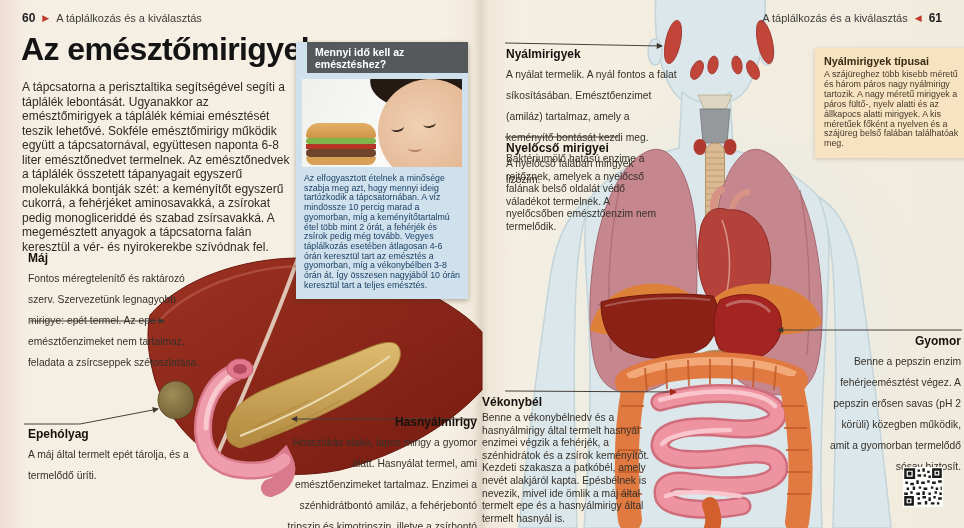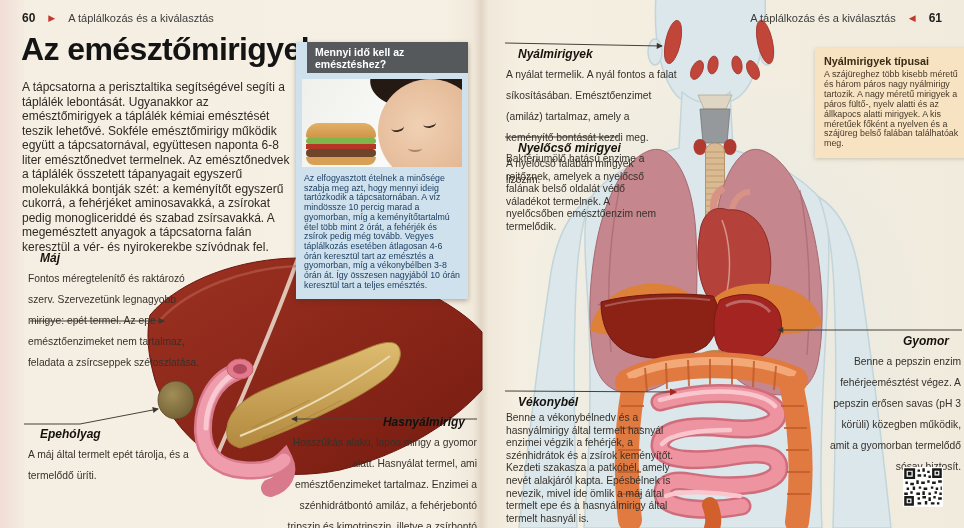--- a/index.html
+++ b/index.html
@@ -11,21 +11,21 @@
   .spread::before{content:"";position:absolute;inset:0;pointer-events:none;
     background:radial-gradient(ellipse 300px 380px at 720px 330px,rgba(203,224,232,.40),rgba(203,224,232,0) 70%);}
   .gutter{position:absolute;left:473px;top:0;width:16px;height:528px;pointer-events:none;
     background:linear-gradient(90deg,rgba(110,92,70,0),rgba(110,92,70,.12) 50%,rgba(110,92,70,0));}
   svg{position:absolute;display:block;}
   .torso-svg{left:470px;top:0;z-index:1;}
   .liver-svg{left:0;top:240px;z-index:1;}
   .pointer-lines{left:0;top:0;z-index:2;pointer-events:none;}
   .pointer-lines line{stroke:#47413a;stroke-width:1;}
 
-  .hdr{position:absolute;top:11px;z-index:3;display:flex;align-items:center;gap:13px;
+  .hdr{position:absolute;top:11px;z-index:3;display:flex;align-items:center;gap:7px;
        font-size:11px;color:#3c3c3c;text-align:right;}
   .hdr .pnum{font-size:12px;font-weight:bold;color:#1d1d1d;}
   .hdr .mark{color:var(--accent-red,#c0392b);font-size:9px;line-height:1;}
   .hdr-left{left:22px;}
   .hdr-right{right:22px;}
 
   .article-title{position:absolute;left:21px;top:31px;z-index:3;
     font-size:32px;font-weight:bold;letter-spacing:-0.6px;color:#141414;}
   .intro{position:absolute;left:22px;top:80px;width:272px;z-index:3;
     font-size:12px;line-height:14.5px;color:#2e2a25;}
@@ -48,28 +48,28 @@
   .burger{position:absolute;left:4px;bottom:2px;width:70px;}
   .burger div{width:100%;}
   .bun-top{height:15px;border-radius:34px 34px 6px 6px;background:linear-gradient(#e2b066,#cf9549);}
   .lettuce{height:6px;background:#7fb54b;border-radius:3px;}
   .tomato{height:5px;background:#b53527;}
   .patty{height:8px;background:#6e452a;border-radius:4px;}
   .bun-bot{height:8px;background:#d7a055;border-radius:0 0 8px 8px;}
   .ib-body{padding:1px 8px 9px;font-size:8.8px;line-height:9.7px;color:var(--infobox-text,#1c3f63);}
 
   .lbl{position:absolute;z-index:3;}
-  .lbl h4{margin:0 12px 3px;font-size:12px;font-weight:bold;color:#15110d;font-style:italic;}
+  .lbl h4{margin:0 0 3px;font-size:12px;font-weight:bold;color:#15110d;}
   .lbl p{margin:0;font-size:10.3px;line-height:21px;color:#35312b;}
   .lbl-maj{left:28px;top:251px;width:182px;}
   .lbl-epeholyag{left:28px;top:427px;width:165px;}
   .lbl-hasnyalmirigy{right:487px;top:415px;width:190px;text-align:right;}
   .lbl-nyalmirigyek{left:506px;top:47px;width:172px;}
   .lbl-nyelocso{left:506px;top:141px;width:152px;}
-  .lbl-vekonybel{left:506px;top:395px;width:180px;}
+  .lbl-vekonybel{left:482px;top:395px;width:180px;}
   .lbl-vekonybel p,.lbl-nyelocso p{line-height:12.6px;}
   .lbl-gyomor{right:3px;top:334px;width:140px;text-align:right;}
 
   .sidebar-box{position:absolute;left:815px;top:48px;width:143px;z-index:3;
     background:var(--sidebar-bg,#f7e3c1);padding:7px 9px 9px;box-shadow:0 1px 4px rgba(90,70,40,.25);}
   .sb-title{font-size:10.8px;font-weight:bold;color:#3a2a14;margin-bottom:3px;}
   .sb-body{font-size:8.9px;line-height:9.9px;color:#46392a;}
 
   .qr{position:absolute;left:903px;top:467px;width:40px;height:40px;z-index:3;}
 </style>
@@ -255,21 +255,21 @@
   <div class="lbl lbl-nyelocso">
     <h4>Nyelőcső mirigyei</h4>
     <p>A nyelőcső falában mirigyek rejtőznek, amelyek a nyelőcső falának belső oldalát védő váladékot termelnek. A nyelőcsőben emésztőenzim nem termelődik.</p>
   </div>
   <div class="lbl lbl-vekonybel">
     <h4>Vékonybél</h4>
     <p>Benne a vékonybélnedv és a hasnyálmirigy által termelt hasnyál enzimei végzik a fehérjék, a szénhidrátok és a zsírok keményítőt. Kezdeti szakasza a patkóbél, amely nevét alakjáról kapta. Epésbélnek is nevezik, mivel ide ömlik a máj által termelt epe és a hasnyálmirigy által termelt hasnyál is.</p>
   </div>
   <div class="lbl lbl-gyomor">
     <h4>Gyomor</h4>
-    <p>Benne a pepszin enzim fehérjeemésztést végez. A pepszin erősen savas (pH 3 körüli) közegben működik, amit a gyomorban termelődő sósav biztosít.</p>
+    <p>Benne a pepszin enzim fehérjeemésztést végez. A pepszin erősen savas (pH 2 körüli) közegben működik, amit a gyomorban termelődő sósav biztosít.</p>
   </div>
 
   <div class="sidebar-box">
     <div class="sb-title">Nyálmirigyek típusai</div>
     <div class="sb-body">A szájüreghez több kisebb méretű és három páros nagy nyálmirigy tartozik. A nagy méretű mirigyek a páros fültő-, nyelv alatti és az állkapocs alatti mirigyek. A kis méretűek főként a nyelven és a szájüreg belső falában találhatóak meg.</div>
   </div>
 
   <svg class="qr" viewBox="0 0 33 33">
     <rect width="33" height="33" fill="#fdfdfb"></rect>
     <g fill="#1a1a1a">

